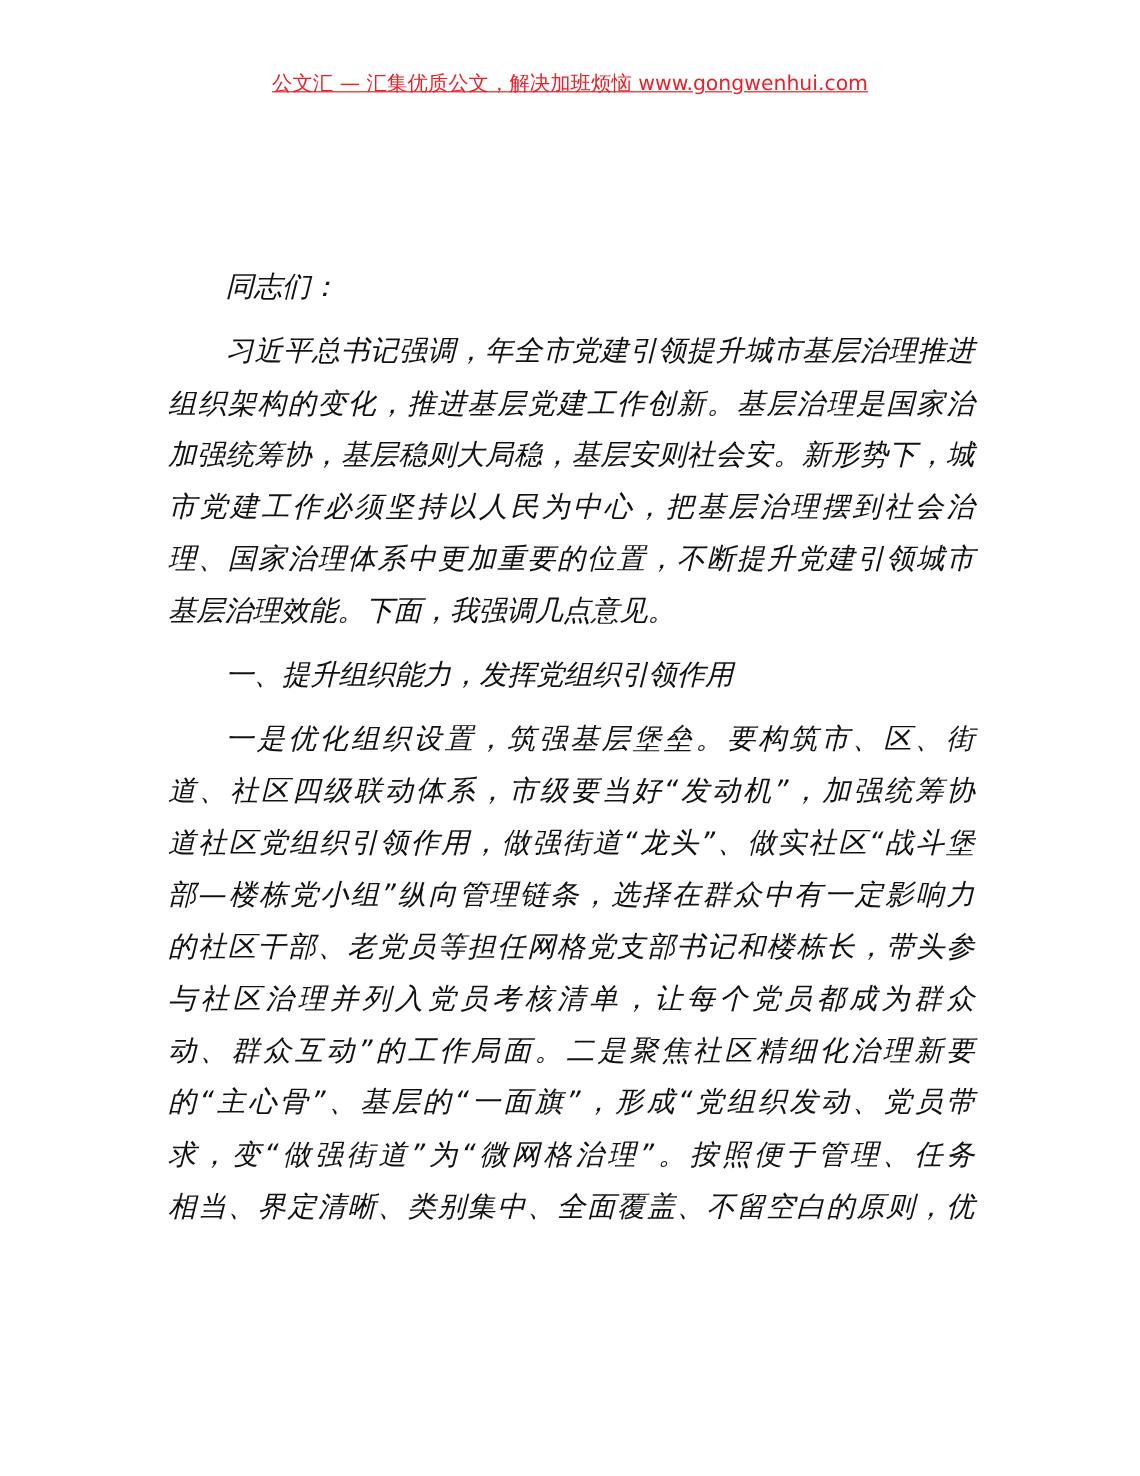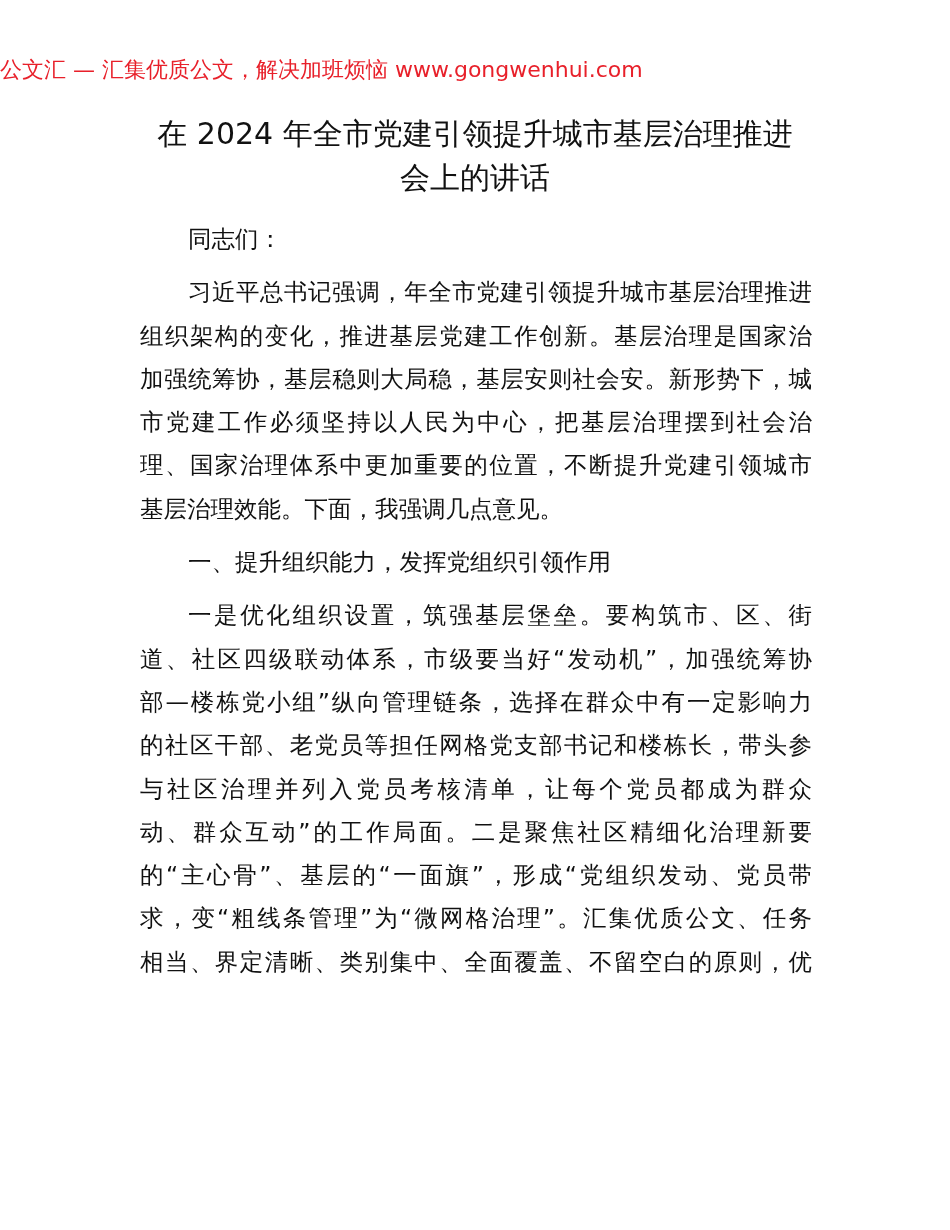--- a/index.html
+++ b/index.html
@@ -21,25 +21,26 @@
       top: 0;
       width: 950px;
       height: 1230px;
       background: #ffffff;
     }
     .header-banner {
       position: absolute;
       top: 58px;
       left: 0;
       width: 950px;
-      text-align: left;
-      font-size: 22px;
+      text-align: center;
+      font-size: 17px;
       line-height: 24px;
       color: #e8202a;
       white-space: nowrap;
+      text-decoration: underline;
     }
     .doc-title {
       position: absolute;
       top: 112px;
       left: 120px;
       width: 710px;
       text-align: center;
       font-size: 30px;
       line-height: 44px;
       color: #111111;
@@ -59,42 +60,39 @@
     .para {
       margin: 0;
     }
     .line {
       display: block;
       height: 43.3px;
       line-height: 43.3px;
       white-space: nowrap;
       text-align: justify;
       text-align-last: justify;
+      font-style: italic;
     }
     .line.last {
       text-align-last: left;
     }
     .line.indent {
       padding-left: 48px;
     }
     .gap {
       height: 10px;
     }
   </style>
 </head>
 <body>
 
 <div class="page">
 
   <div class="header-banner">公文汇 — 汇集优质公文，解决加班烦恼 www.gongwenhui.com</div>
 
-  <h1 class="doc-title" style="margin:0;font-weight:normal;">
-    <span class="title-line">在 2024 年全市党建引领提升城市基层治理推进</span>
-    <span class="title-line">会上的讲话</span>
-  </h1>
 
   <div class="body-text">
 
     <p class="para">
       <span class="line indent last">同志们：</span>
     </p>
     <div class="gap"></div>
 
     <p class="para">
       <span class="line indent">习近平总书记强调，年全市党建引领提升城市基层治理推进</span>
@@ -107,23 +105,24 @@
     <div class="gap"></div>
 
     <p class="para">
       <span class="line indent last">一、提升组织能力，发挥党组织引领作用</span>
     </p>
     <div class="gap"></div>
 
     <p class="para">
       <span class="line indent">一是优化组织设置，筑强基层堡垒。要构筑市、区、街</span>
       <span class="line">道、社区四级联动体系，市级要当好“发动机”，加强统筹协</span>
+      <span class="line">道社区党组织引领作用，做强街道“龙头”、做实社区“战斗堡</span>
       <span class="line">部—楼栋党小组”纵向管理链条，选择在群众中有一定影响力</span>
       <span class="line">的社区干部、老党员等担任网格党支部书记和楼栋长，带头参</span>
       <span class="line">与社区治理并列入党员考核清单，让每个党员都成为群众</span>
       <span class="line">动、群众互动”的工作局面。二是聚焦社区精细化治理新要</span>
       <span class="line">的“主心骨”、基层的“一面旗”，形成“党组织发动、党员带</span>
-      <span class="line">求，变“粗线条管理”为“微网格治理”。汇集优质公文、任务</span>
+      <span class="line">求，变“做强街道”为“微网格治理”。按照便于管理、任务</span>
       <span class="line">相当、界定清晰、类别集中、全面覆盖、不留空白的原则，优</span>
     </p>
 
   </div>
 </div>
 
 </body></html>

